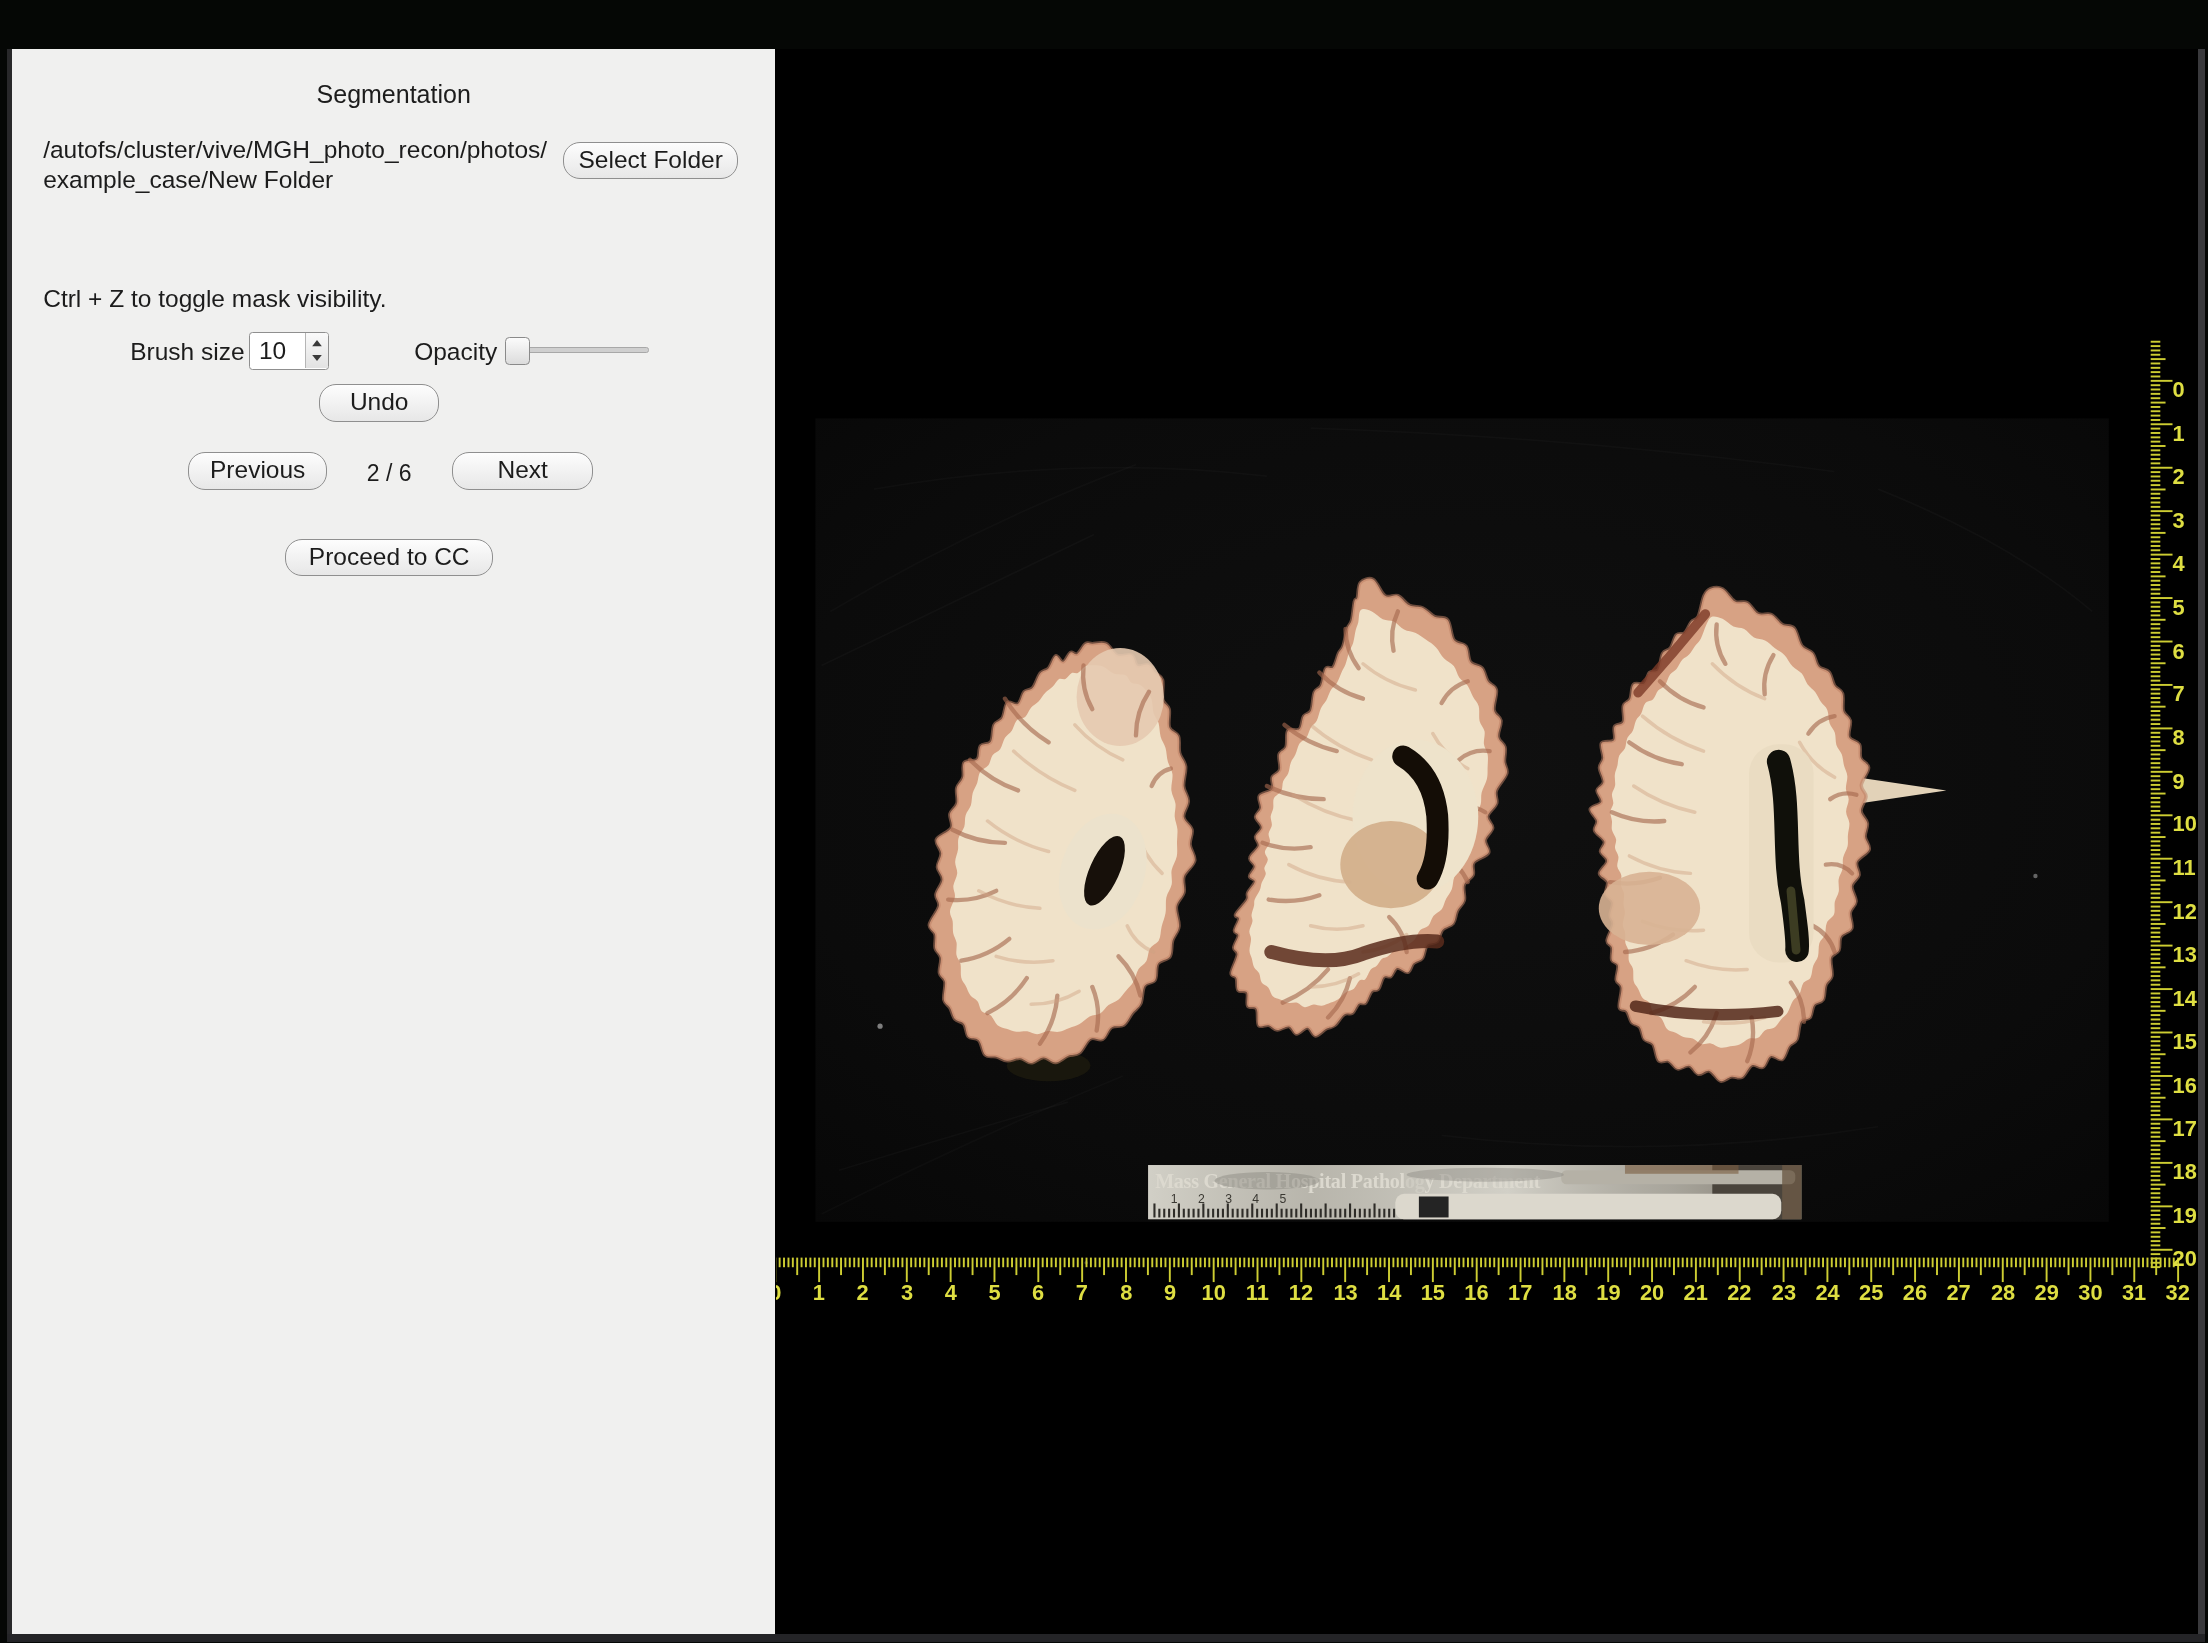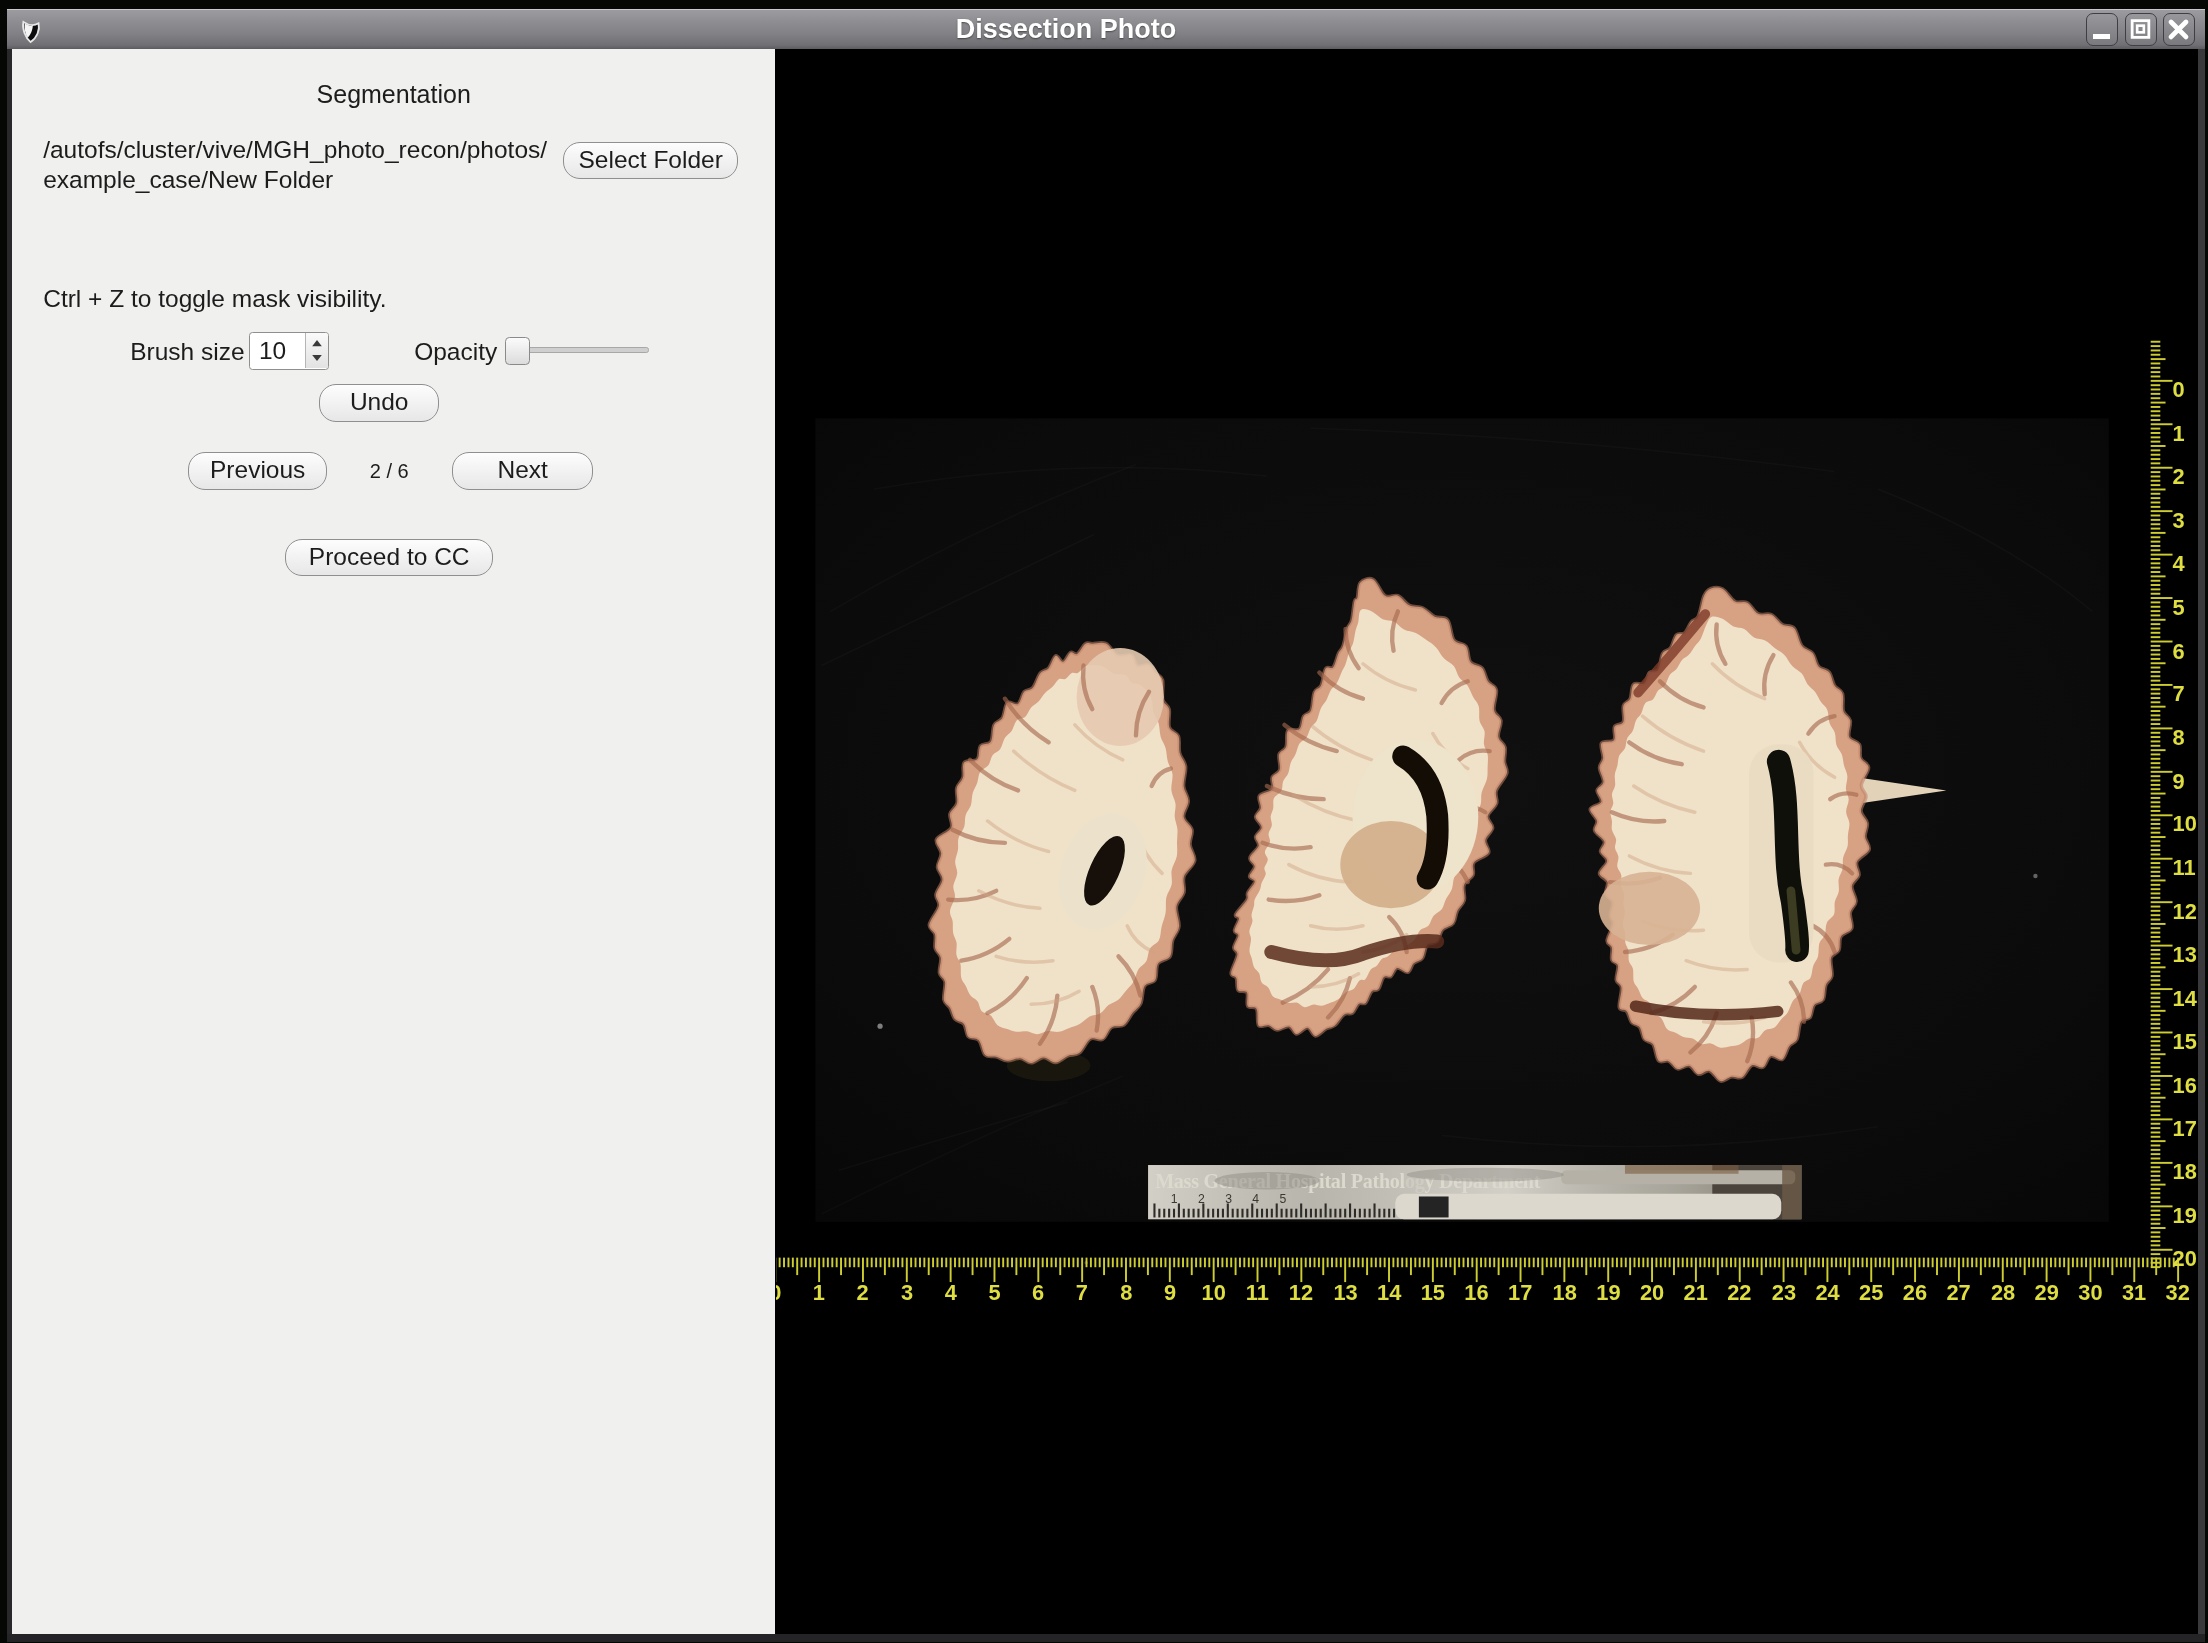--- a/index.html
+++ b/index.html
@@ -11,41 +11,20 @@
   background:linear-gradient(180deg,#98989c,#7a7a7e); }
 #content { position:absolute; left:0; top:40px; width:2198px; height:1585px; background:#000; }
 #panel { position:absolute; left:5.2px; top:0; width:763px; height:1585px; background:#f0f0ef; color:#1c1c1c; }
 #borderL { position:absolute; left:0; top:40px; width:5.2px; height:1585px; background:#28282a; }
 #borderR { position:absolute; right:0; top:40px; width:7px; height:1593px; background:#39393c; }
 #borderB { position:absolute; left:0; bottom:0; width:100%; height:7.9px; background:#242427; }
 .btn { position:absolute; border:1.7px solid #8f8f8f; border-radius:17px; text-align:center;
   background:linear-gradient(180deg,#fdfdfd 0%,#f3f3f3 45%,#e7e7e7 100%); font-size:24.5px; color:#1c1c1c; }
 </style></head><body>
 <div id="win">
-  <div id="tbar">
-    <svg width="31" height="26" viewBox="0 0 40 36" style="position:absolute;left:11.4px;top:9.6px">
-      <path d="M6,4 C13,9 20,10 27,6 C29,15 25,26 16,32 C9,26 4,14 6,4 Z" fill="#0d0d0d" stroke="#e8e8e8" stroke-width="2.5"></path>
-      <path d="M8,6 C12,9 16,10 19,9 C19,15 16,22 12,26 C8,20 7,12 8,6 Z" fill="#f5f5f5"></path>
-    </svg>
-    <div id="title">Dissection Photo</div>
-    <div class="wbtn" style="right:87px">
-        <div style="position:absolute;left:6.1px;bottom:6.1px;width:16.6px;height:5.2px;background:#fff"></div>
-      </div>
-    <div class="wbtn" style="right:48px">
-        <svg width="29" height="30" viewBox="0 0 33 34" style="position:absolute;left:0;top:0">
-          <rect x="7" y="7.5" width="19" height="19" fill="none" stroke="#fff" stroke-width="3.2"></rect>
-          <rect x="12.7" y="13.2" width="7.6" height="7.6" fill="none" stroke="#fff" stroke-width="3"></rect>
-        </svg>
-      </div>
-    <div class="wbtn" style="right:9.6px">
-      <svg width="29" height="30" viewBox="0 0 33 34">
-          <path d="M8,9 L25,26 M25,9 L8,26" stroke="#fff" stroke-width="5.5" stroke-linecap="round"></path>
-        </svg>
-    </div>
-  </div>
   <div id="content">
     <div id="panel">
       <div style="position:absolute;left:0;top:31px;width:100%;text-align:center;font-size:25px;">Segmentation</div>
       <div style="position:absolute;left:31px;top:86px;font-size:24.5px;line-height:30px;">/autofs/cluster/vive/MGH_photo_recon/photos/<br>example_case/New Folder</div>
       <div class="btn" style="left:551px;top:93px;width:175px;height:37px;line-height:33px;">Select Folder</div>
       <div style="position:absolute;left:31px;top:236px;font-size:24.5px;">Ctrl + Z to toggle mask visibility.</div>
       <div style="position:absolute;left:118px;top:289px;font-size:24.5px;">Brush size</div>
       <div style="position:absolute;left:237px;top:283px;width:80px;height:38px;border:1.7px solid #8f8f8f;border-radius:3.5px;background:#fff;">
         <div style="position:absolute;left:8.7px;top:4.4px;font-size:24.5px;">10</div>
         <div style="position:absolute;right:0;top:0;width:23.6px;height:35px;background:linear-gradient(180deg,#fafafa,#e2e2e2);border-left:1.7px solid #b5b5b5;border-radius:0 2.6px 2.6px 0;">
@@ -53,21 +32,21 @@
               <path d="M7,15 L12.5,8 L18,15 Z" fill="#3a3a3a"></path>
               <path d="M7,25 L12.5,32 L18,25 Z" fill="#3a3a3a"></path>
             </svg>
         </div>
       </div>
       <div style="position:absolute;left:402px;top:289px;font-size:24.5px;">Opacity</div>
       <div style="position:absolute;left:499px;top:298px;width:138px;height:6.1px;background:#cfcfcf;border:0.9px solid #a8a8a8;border-radius:2.6px;"></div>
       <div style="position:absolute;left:493px;top:288px;width:24.5px;height:28px;border:1.7px solid #8a8a8a;border-radius:4.4px;background:linear-gradient(180deg,#fbfbfb,#dcdcdc);"></div>
       <div class="btn" style="left:307px;top:335px;width:120px;height:38px;line-height:34px;">Undo</div>
       <div class="btn" style="left:176px;top:403px;width:139px;height:38px;line-height:34px;">Previous</div>
-      <div style="position:absolute;left:342px;top:411px;width:70px;text-align:center;font-size:20px;">2 / 6</div>
+      <div style="position:absolute;left:342px;top:411px;width:70px;text-align:center;font-size:23px;">2 / 6</div>
       <div class="btn" style="left:440px;top:403px;width:141px;height:38px;line-height:34px;">Next</div>
       <div class="btn" style="left:273px;top:490px;width:208px;height:37px;line-height:33px;">Proceed to CC</div>
     </div>
     <svg xmlns="http://www.w3.org/2000/svg" width="1422" height="1585" viewBox="888 56 1628 1815" style="position:absolute;left:769px;top:0px">
 <defs>
   <radialGradient id="photobg" cx="50%" cy="45%" r="75%">
     <stop offset="0%" stop-color="#101010"></stop>
     <stop offset="70%" stop-color="#0b0b0b"></stop>
     <stop offset="100%" stop-color="#070707"></stop>
   </radialGradient>

